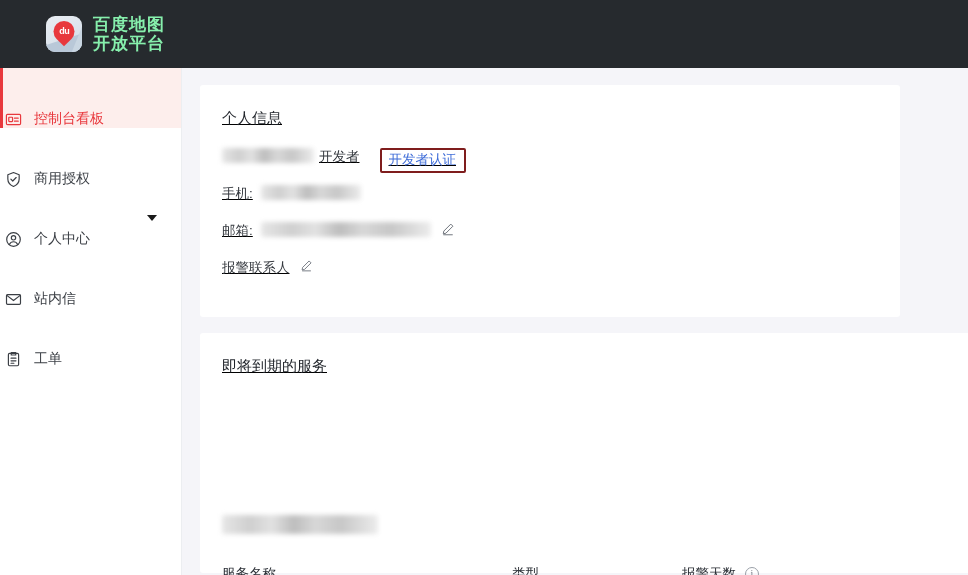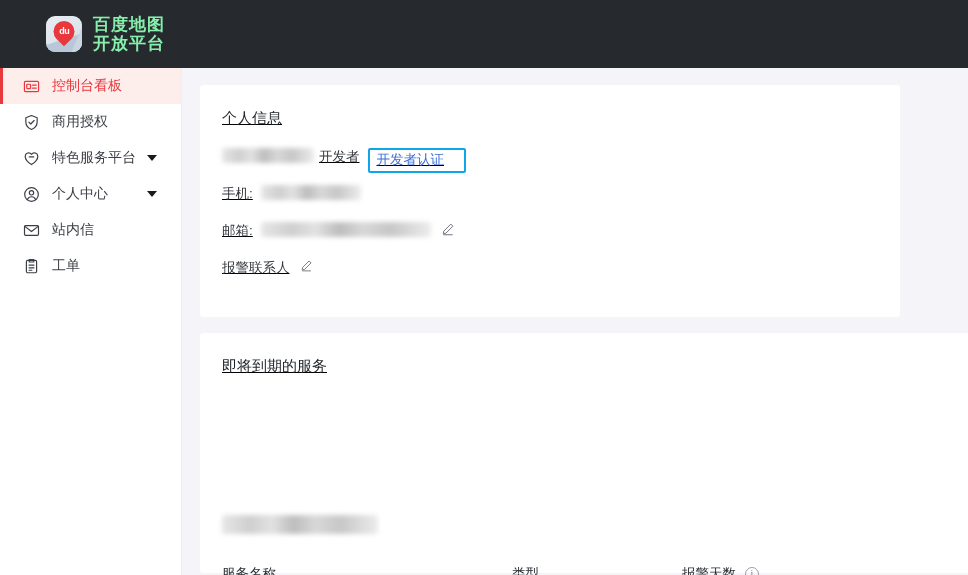--- a/index.html
+++ b/index.html
@@ -60,23 +60,23 @@
 
   
   .sidebar {
     position: absolute; top: 68px; left: 0;
     width: 182px; height: 507px;
     background: #ffffff;
     border-right: 1px solid #eceef1;
   }
   .nav-item {
     position: relative;
-    height: 36px;
-    display: flex; align-items: center;
-    padding-left: 22px;
+    height: 60px;
+    display: flex; align-items: flex-end;
+    padding-left: 4px;
     cursor: pointer;
     color: #3b3f45;
     font-size: 14px;
   }
   .nav-item.active {
     background: #fdeeec;
     color: #e8383d;
   }
   .nav-item.active::before {
     content: "";
@@ -138,23 +138,23 @@
 
   .info-line {
     display: flex; align-items: flex-start;
     font-size: 13.5px; color: #35393f;
     margin-bottom: 17px;
     height: 20px;
   }
   .info-label { color: #35393f; flex: none; }
   .verify-box {
     position: relative;
-    margin-left: 8px;
-    padding: 3px 20px 4px 7px;
-    border: 2px solid #0ea5e9;
+    margin-left: 20px;
+    padding: 3px 8px 4px 7px;
+    border: 2px solid #7f1d1d;
     border-radius: 2px;
     line-height: 1;
   }
   .verify-link {
     color: #3f6dd8;
     font-size: 13.5px;
     cursor: pointer;
     white-space: nowrap;
   }
   .pencil {
@@ -224,30 +224,20 @@
         <svg width="17" height="17" viewBox="0 0 18 18" fill="none" stroke="#3b3f45" stroke-width="1.25" stroke-linecap="round" stroke-linejoin="round">
           <path d="M9 1.6l6 2.3v4.6c0 3.6-2.4 6.4-6 7.9-3.6-1.5-6-4.3-6-7.9V3.9z"></path>
           <path d="M6.2 8.6l2 2 3.6-3.7"></path>
         </svg>
       </span>
       <span class="nav-label">商用授权</span>
     </div>
     <div class="nav-item">
       <span class="nav-icon">
         <svg width="17" height="17" viewBox="0 0 18 18" fill="none" stroke="#3b3f45" stroke-width="1.25" stroke-linecap="round" stroke-linejoin="round">
-          <path d="M9 15.4S2.3 11.3 2.3 6.6A3.7 3.7 0 019 4.6a3.7 3.7 0 016.7 2c0 4.7-6.7 8.8-6.7 8.8z"></path>
-          <path d="M6.7 7.3h4.6"></path>
-        </svg>
-      </span>
-      <span class="nav-label">特色服务平台</span>
-      <span class="nav-caret"></span>
-    </div>
-    <div class="nav-item">
-      <span class="nav-icon">
-        <svg width="17" height="17" viewBox="0 0 18 18" fill="none" stroke="#3b3f45" stroke-width="1.25" stroke-linecap="round" stroke-linejoin="round">
           <circle cx="9" cy="9" r="7.2"></circle>
           <circle cx="9" cy="7.2" r="2.3"></circle>
           <path d="M4.6 14.4c.9-2 2.5-3 4.4-3s3.5 1 4.4 3"></path>
         </svg>
       </span>
       <span class="nav-label">个人中心</span>
       <span class="nav-caret"></span>
     </div>
     <div class="nav-item">
       <span class="nav-icon">

